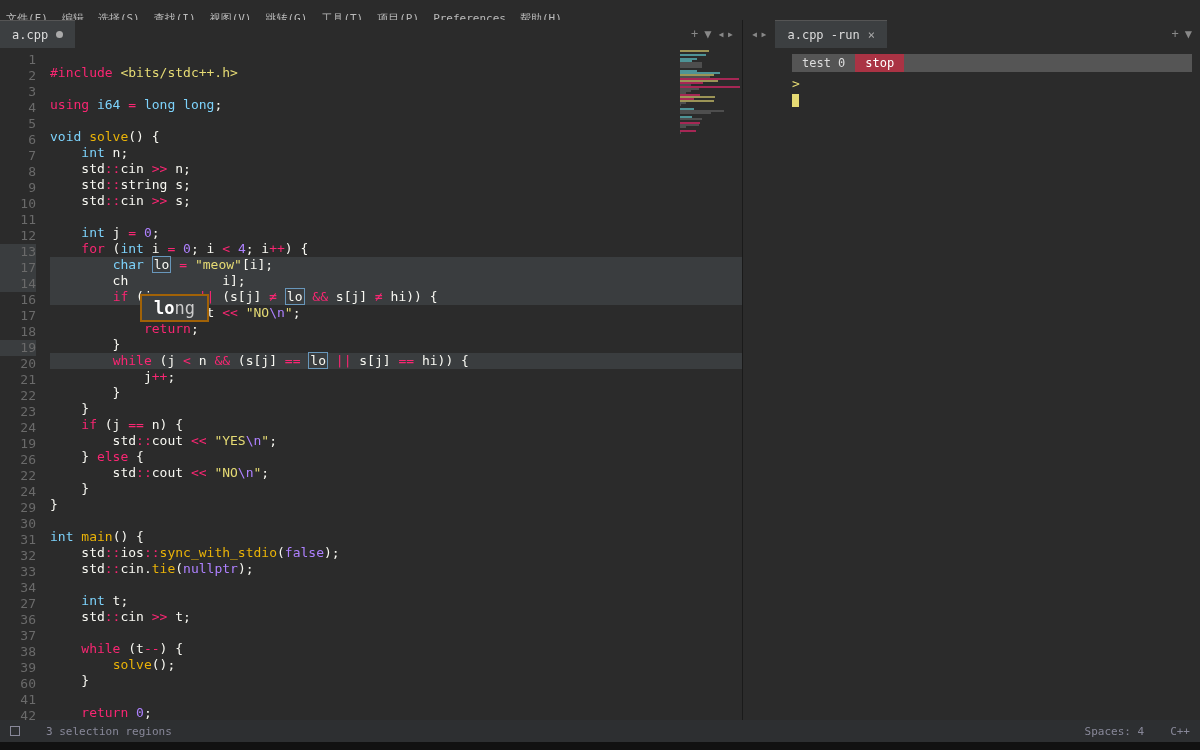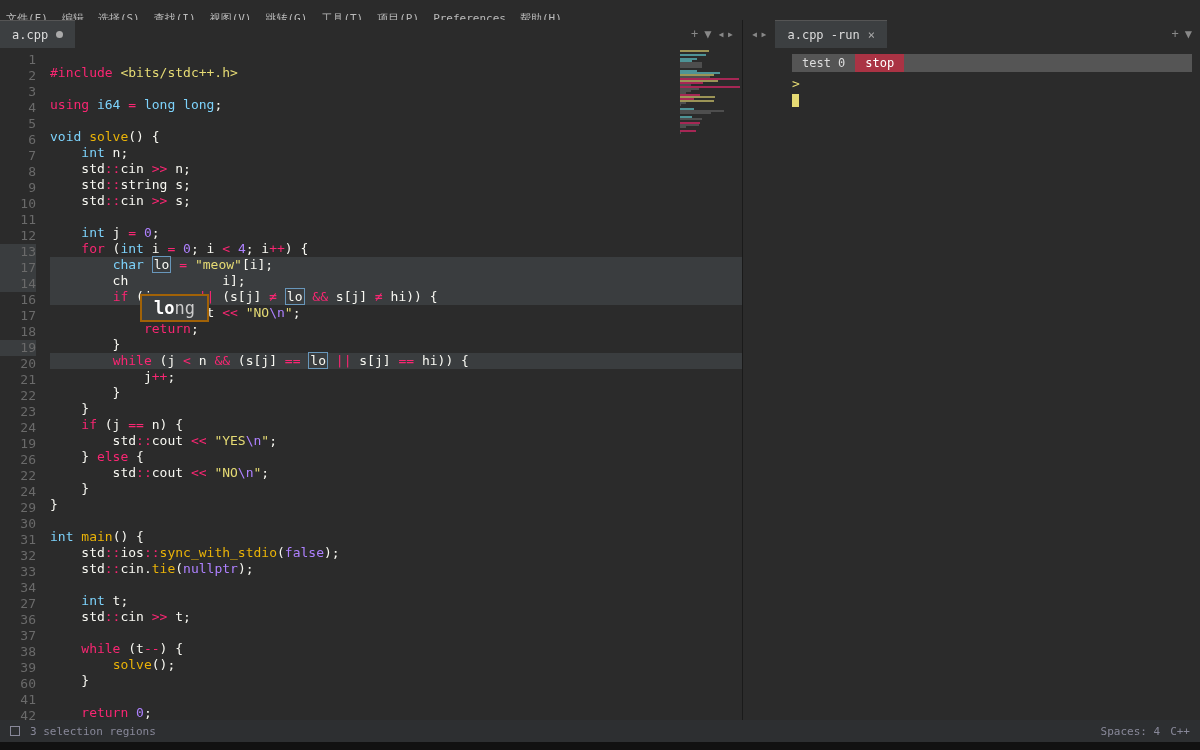--- a/index.html
+++ b/index.html
@@ -36,21 +36,21 @@
   .minimap { position: absolute; right: 2px; top: 2px; width: 60px; height: 80px; opacity: 0.6; }
   .minimap div { height: 1.5px; margin-bottom: 0.5px; }
   .right-body { flex:1; background:#2b2b2b; padding: 6px 8px; font-size:13px; line-height:16px; position:relative;margin-left:41px;}
   .run-btns { display:flex; gap:0; margin-bottom:4px;}
   .run-btn { padding:0 10px; height:18px; line-height:18px; font-size:12px;}
   .btn-test { background:#555; color:#ddd;}
   .btn-stop { background:#aa3344; color:#ffffff;}
   .run-fill { flex:1; background:#555; height:18px;}
   .prompt-caret { color:#e6db74; }
   .cursor-block { display:inline-block; width:7px; height:13px; background:#e6db74; vertical-align:middle;}
-  .statusbar { height:22px; background:#2d2f31; display:flex; align-items:center; color:#889; font-size:11px; padding:0 10px; gap:10px;}
+  .statusbar { height:22px; background:#2d2f31; display:flex; align-items:center; color:#889; font-size:11px; padding:0 10px; gap:26px;}
   .statusbar .sq { width:10px; height:10px; border:1px solid #889;}
   .statusbar .spacer { flex:1;}
   .taskbar { height:8px; background:#111; }
 </style>
 </head>
 <body>
 
 <div class="menubar">
   <span>文件(F)</span>
   <span>编辑</span>

